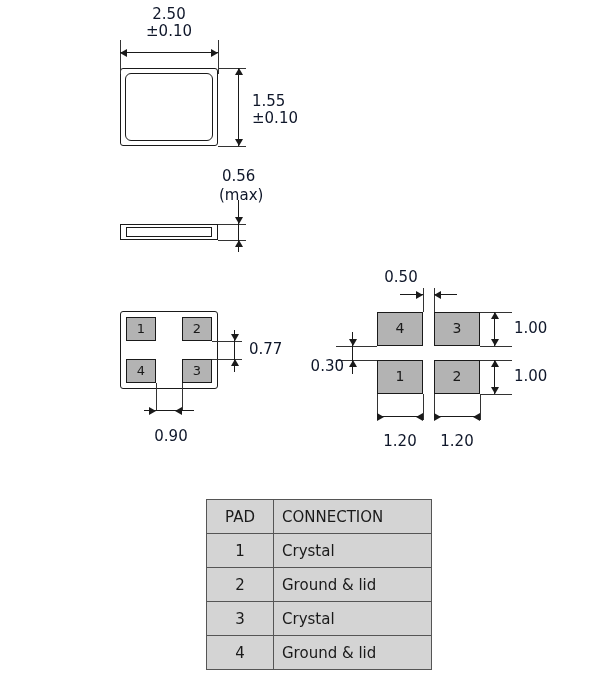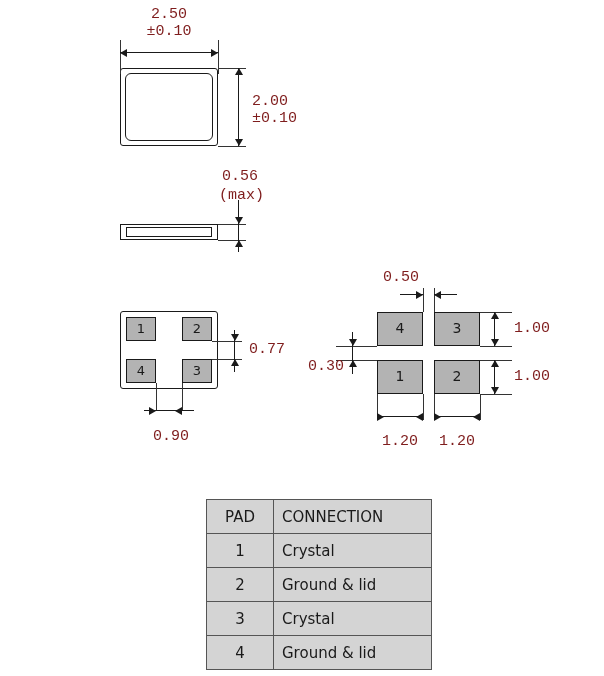--- a/index.html
+++ b/index.html
@@ -17,23 +17,22 @@
   }
   .stage {
     position: absolute;
     left: 0; top: 0;
     width: 604px; height: 676px;
   }
   .lbl {
     position: absolute;
     font-size: 15px;
     line-height: 17px;
-    color: #7f1d1d;
+    color: #0f172a;
     white-space: pre;
-    font-family: Liberation Mono, monospace;
   }
   .lbl.center { text-align: center; }
   .lbl.right { text-align: right; }
 
   
   .rect {
     position: absolute;
     box-sizing: border-box;
     border: 1.5px solid #1a1a1a;
     background: #ffffff;
@@ -153,21 +152,21 @@
   <div class="arr arr-l" style="left:120px; top:49px;"></div>
   <div class="arr arr-r" style="left:211px; top:49px;"></div>
   <div class="lbl center" style="left:119px; top:6px; width:100px;">2.50</div>
   <div class="lbl center" style="left:119px; top:23px; width:100px;">±0.10</div>
 
   <div class="line hline thin" style="left:218px; top:68px; width:28px;"></div>
   <div class="line hline thin" style="left:218px; top:146px; width:28px;"></div>
   <div class="line vline" style="left:238px; top:68px; height:78px;"></div>
   <div class="arr arr-u" style="left:235px; top:68px;"></div>
   <div class="arr arr-d" style="left:235px; top:139px;"></div>
-  <div class="lbl" style="left:252px; top:93px;">2.00</div>
+  <div class="lbl" style="left:252px; top:93px;">1.55</div>
   <div class="lbl" style="left:252px; top:110px;">±0.10</div>
 
   <div class="rect" id="side-outer"></div>
   <div id="side-inner"></div>
 
   <div class="line hline thin" style="left:218px; top:224px; width:28px;"></div>
   <div class="line hline thin" style="left:218px; top:240px; width:28px;"></div>
   <div class="line vline" style="left:238px; top:200px; height:52px;"></div>
   <div class="arr arr-d" style="left:235px; top:217px;"></div>
   <div class="arr arr-u" style="left:235px; top:240px;"></div>

